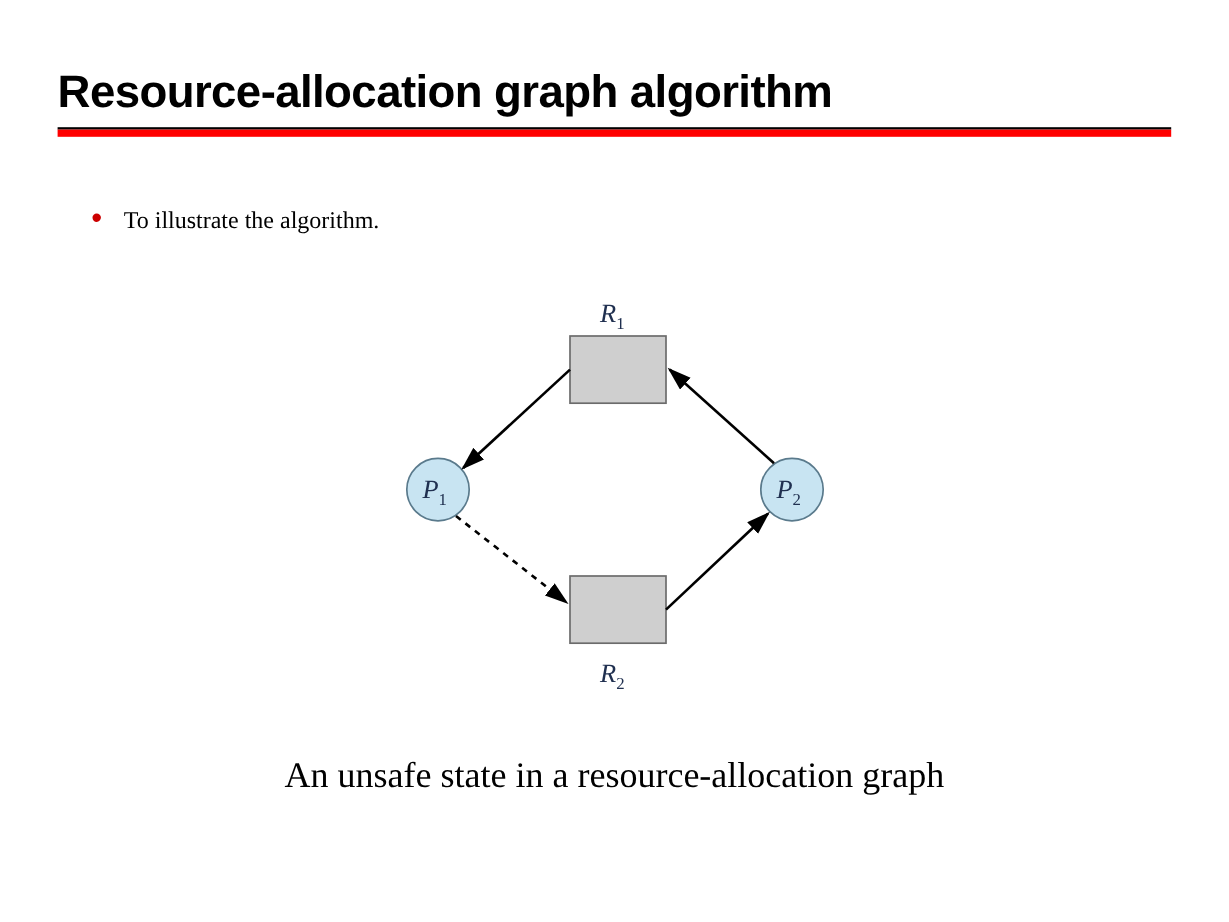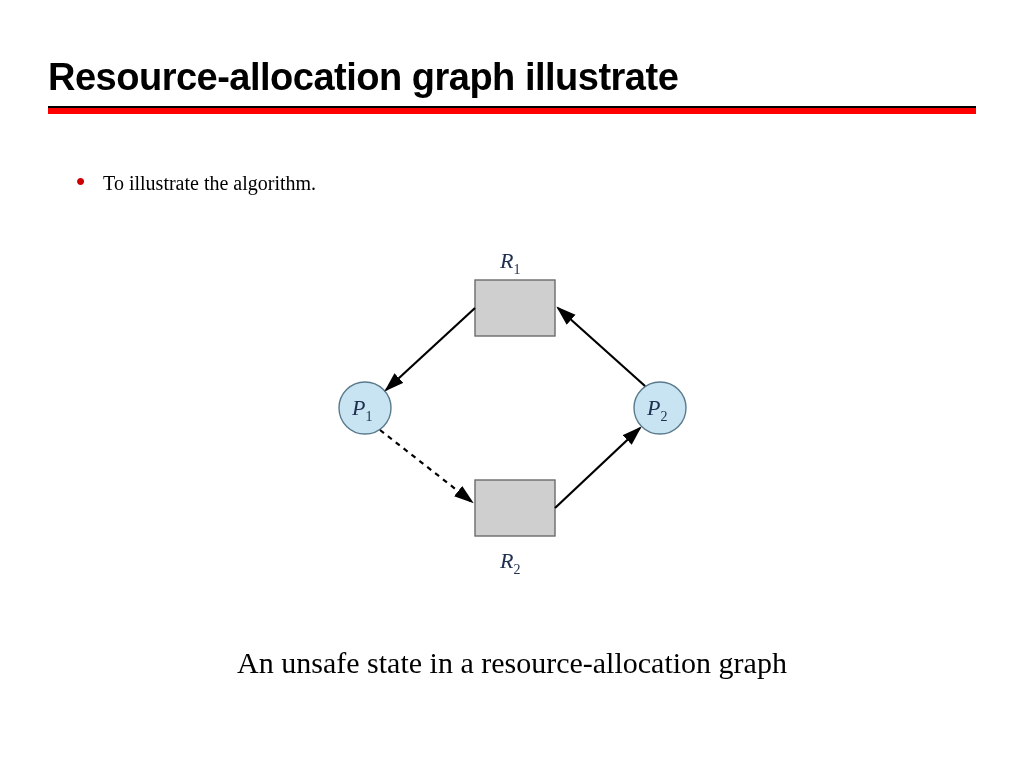--- a/index.html
+++ b/index.html
@@ -66,21 +66,20 @@
     top: 230px;
     width: 420px;
     height: 360px;
   }
   .caption {
     position: absolute;
     width: 1024px;
     top: 630px;
     text-align: center;
     font-size: 30px;
-    margin-top: 16px;
   }
   
   .res-box {
     fill: #cfcfcf;
     stroke: #6b6b6b;
     stroke-width: 1.4;
   }
   .proc-circle {
     fill: #c8e4f2;
     stroke: #5a7a8c;
@@ -109,21 +108,21 @@
   .node-sub {
     font-size: 14px;
     font-style: normal;
   }
 </style>
 </head>
 <body>
 
 <div class="slide">
 
-  <div class="title">Resource-allocation graph illustrate</div>
+  <div class="title">Resource-allocation graph algorithm</div>
   <div class="title-underline-black"></div>
   <div class="title-underline-red"></div>
 
   <div class="bullet-row">
     <span class="bullet-dot">•</span>
     <span class="bullet-text">To illustrate the algorithm.</span>
   </div>
 
   <svg class="diagram" viewBox="0 0 420 360">
     <defs>

